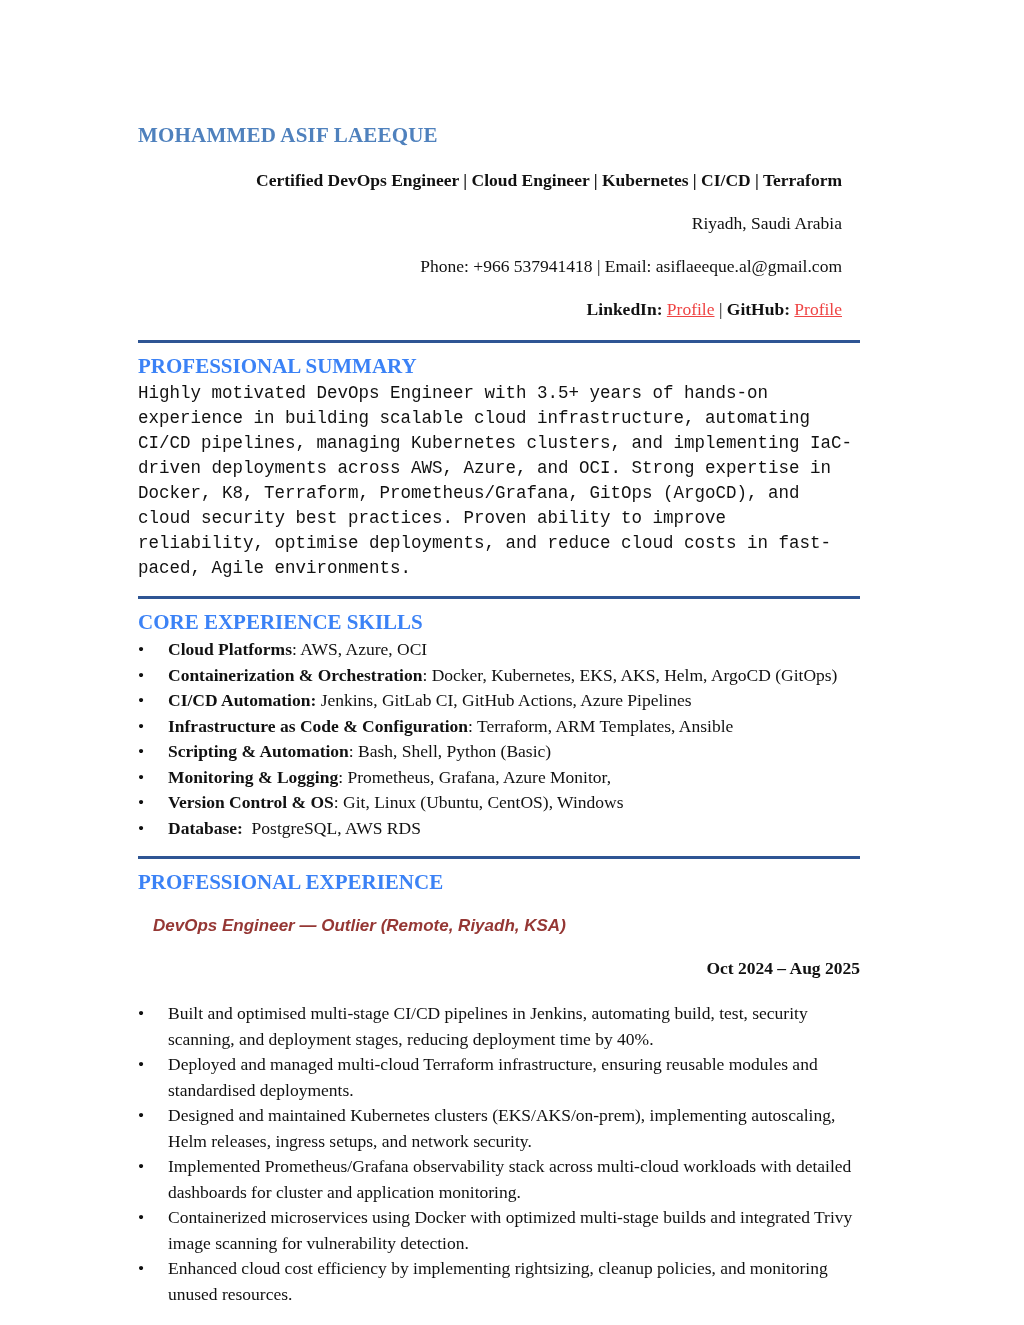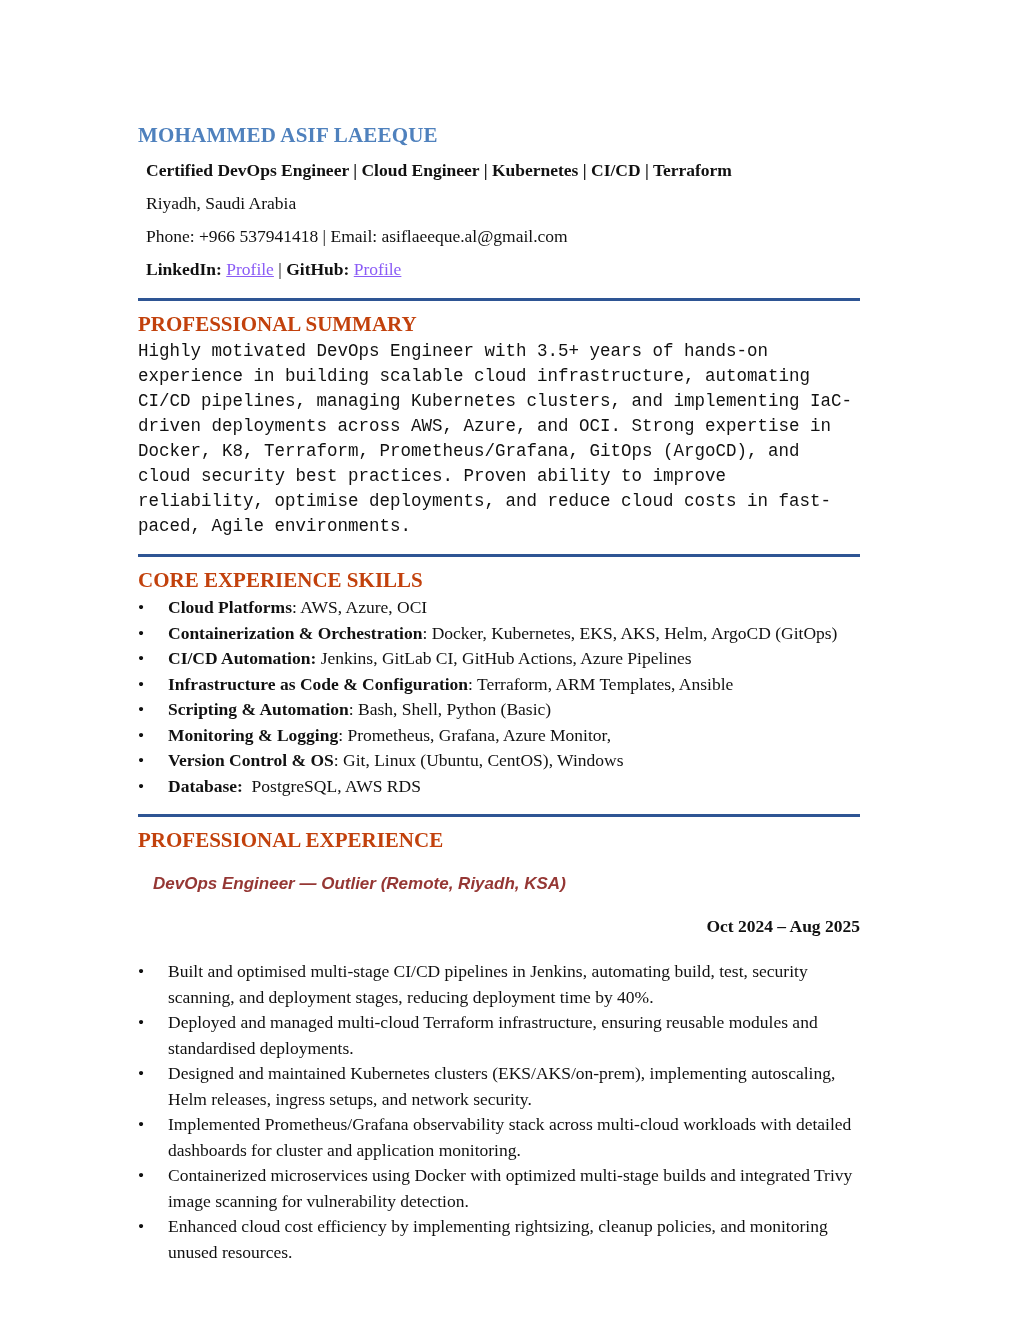--- a/index.html
+++ b/index.html
@@ -1,23 +1,23 @@
 <!DOCTYPE html>
 <html><head>
 <meta charset="utf-8">
 <style>
   html, body { margin: 0; padding: 0; background: #ffffff; }
   body { width: 1024px; height: 1325px; position: relative; font-family: "DejaVu Serif", "Liberation Serif", serif; color: #111; }
   .page { position: absolute; left: 138px; top: 120px; width: 722px; }
   .name { font-family: "Liberation Serif", serif; font-weight: bold; font-size: 21px; color: #4f81bd; margin: 0; line-height: 30px; letter-spacing: 0.2px; }
-  .line { font-family: "Liberation Serif", serif; font-size: 17.5px; line-height: 25px; margin: 8px; }
+  .line { font-family: "Liberation Serif", serif; font-size: 17.5px; line-height: 25px; margin: 18px; text-align: right; }
   .bold { font-weight: bold; }
-  a.link { color: #8b5cf6; text-decoration: underline; }
+  a.link { color: #ef4444; text-decoration: underline; }
   .rule { height: 3px; background: #2e5594; margin: 0; border: none; }
-  .section-title { font-family: "Liberation Serif", serif; font-weight: bold; font-size: 21px; color: #c2410c; margin: 0; line-height: 30px; }
+  .section-title { font-family: "Liberation Serif", serif; font-weight: bold; font-size: 21px; color: #3b82f6; margin: 0; line-height: 30px; }
   .para { font-family: Liberation Mono, monospace; font-size: 17.5px; line-height: 25px; margin: 0; }
   ul.bullets { list-style: none; margin: 0; padding: 0; }
   ul.bullets li { position: relative; padding-left: 30px; font-family: "Liberation Serif", serif; font-size: 17.5px; line-height: 25.5px; }
   ul.bullets li .bullet { position: absolute; left: 0; top: 0; width: 20px; }
   .job-title { font-family: "Liberation Sans", sans-serif; font-style: italic; font-weight: bold; color: #953734; font-size: 17px; line-height: 28px; margin: 15px; }
   .dates { font-family: "Liberation Serif", serif; font-weight: bold; font-size: 17.5px; line-height: 26px; margin: 0; text-align: right; }
 </style>
 </head>
 <body>
 

